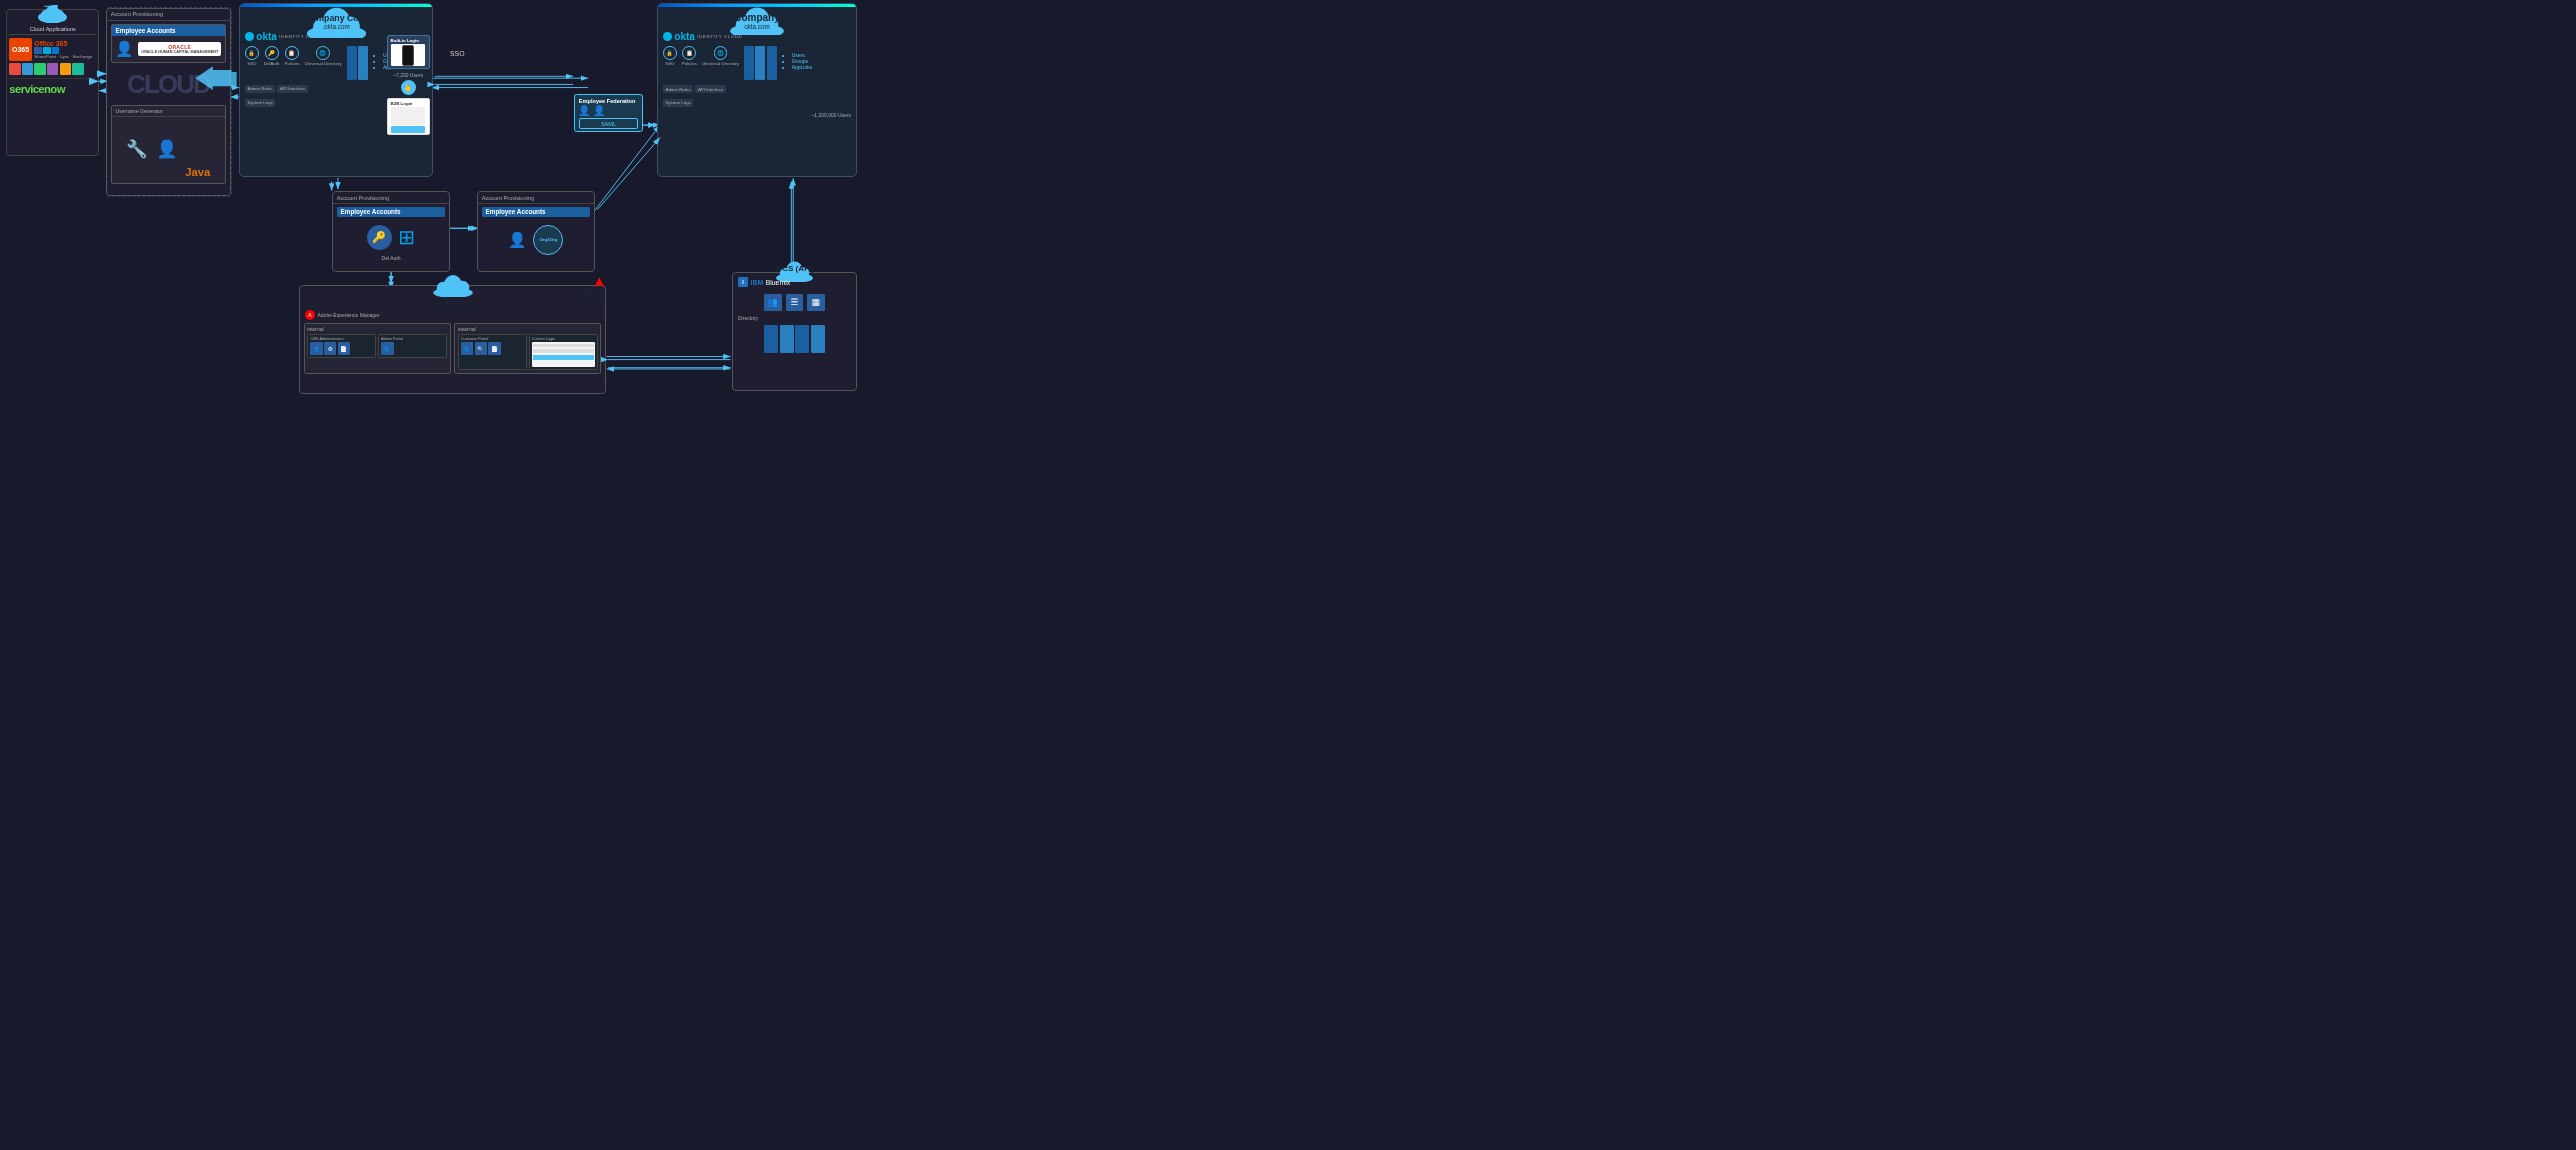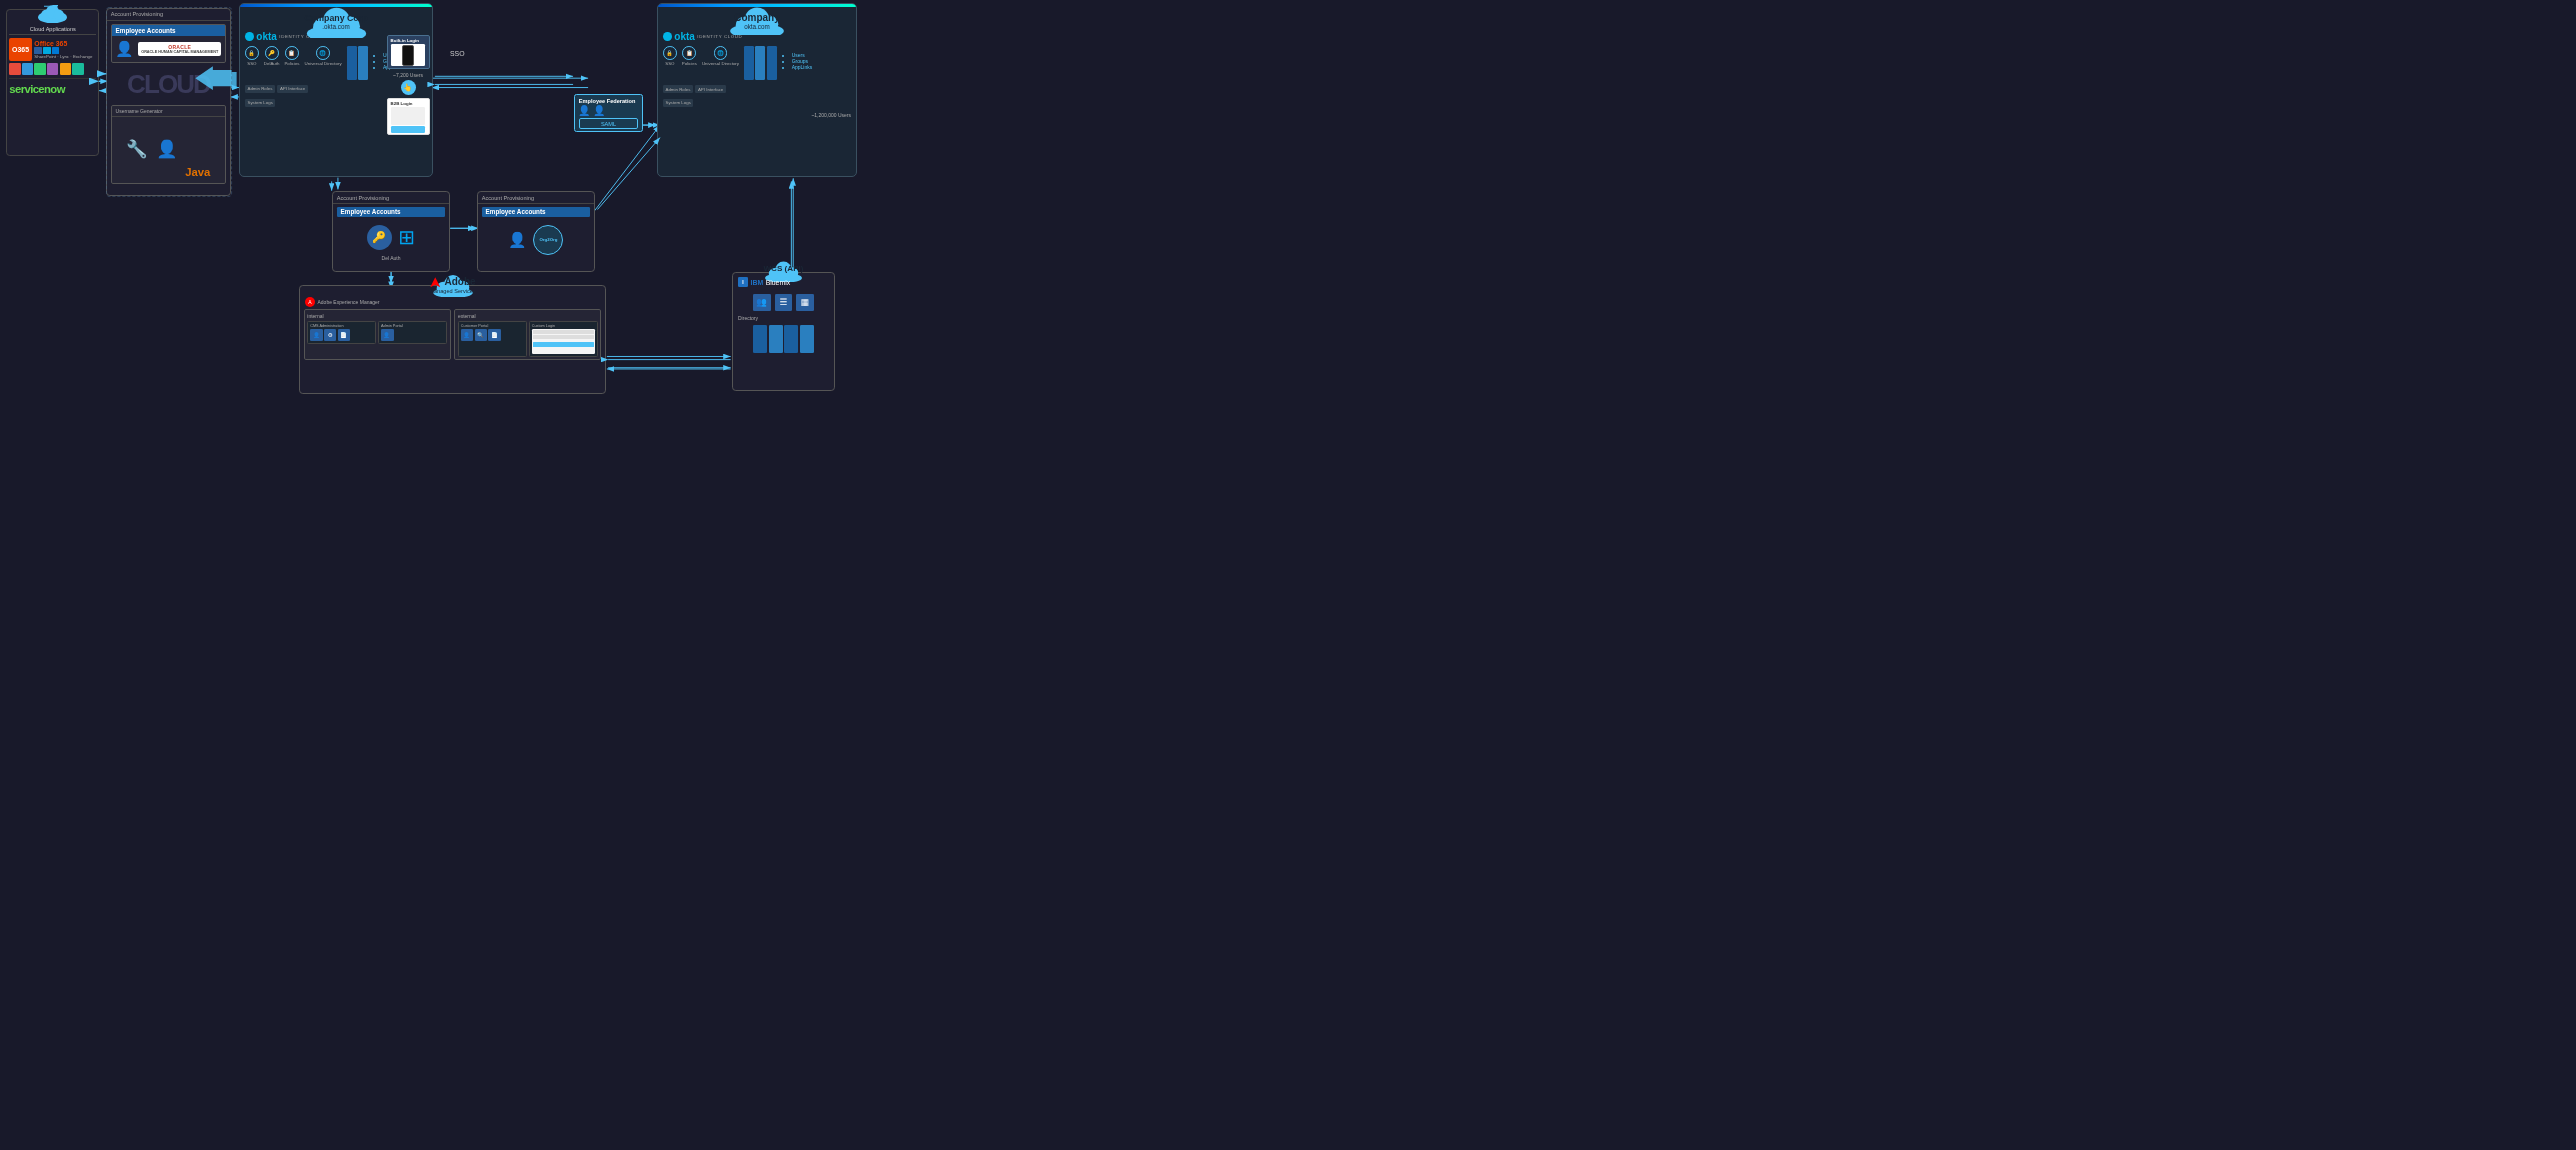--- a/index.html
+++ b/index.html
@@ -389,21 +389,21 @@
     <div style="text-align:center;margin-top:-17.5px;margin-bottom:1.3px;">
       <svg width="44" height="28" viewBox="0 0 100 60">
         <ellipse cx="50" cy="52" rx="45" ry="12" fill="#4fc3f7"></ellipse>
         <circle cx="28" cy="42" r="15" fill="#4fc3f7"></circle>
         <circle cx="50" cy="32" r="20" fill="#4fc3f7"></circle>
         <circle cx="72" cy="40" r="15" fill="#4fc3f7"></circle>
       </svg>
     </div>
     <div style="text-align:center;margin-top:-24px;position:relative;z-index:2;margin-bottom:2.5px;">
 
-      <div style="display:flex;align-items:flex-start;justify-content:center;gap:2.5px;">
+      <div style="display:flex;align-items:flex-end;justify-content:center;gap:2.5px;flex-direction:column;">
         <svg width="12.5" height="12.5" viewBox="0 0 100 100">
           <polygon points="50,10 90,90 50,70 10,90" fill="#ff0000"></polygon>
         </svg>
         <span style="color:#1a2635;font-weight:900;font-size:10px;">Adobe</span>
       </div>
       <div style="color:#1a2635;font-size:5.6px;">Managed Services</div>
     </div>
 
     <div style="display:flex;align-items:center;gap:2.5px;padding:0 5px;margin-bottom:2.5px;">
       <div style="width:10px;height:10px;background:#f00;border-radius:50%;display:flex;align-items:center;justify-content:center;color:#fff;font-size:5px;">A</div>
@@ -453,21 +453,21 @@
               <div style="height:3.8px;background:#ddd;border-radius:0.6px;margin-bottom:1.3px;"></div>
               <div style="height:3.8px;background:#ddd;border-radius:0.6px;margin-bottom:2.5px;"></div>
               <div style="height:5px;background:#4fc3f7;border-radius:0.6px;"></div>
             </div>
           </div>
         </div>
       </div>
     </div>
   </div>
 
-  <div class="pos" style="left:732px;top:272px;width:103px;height:119px;background:#1e1e30;border:0.6px solid #555;border-radius:3.8px;">
+  <div class="pos" style="left:732px;top:272px;width:125px;height:119px;background:#1e1e30;border:0.6px solid #555;border-radius:3.8px;">
 
     <div style="text-align:center;margin-top:-15.6px;">
       <svg width="41" height="25" viewBox="0 0 100 55">
         <ellipse cx="50" cy="48" rx="45" ry="12" fill="#4fc3f7"></ellipse>
         <circle cx="28" cy="38" r="14" fill="#4fc3f7"></circle>
         <circle cx="50" cy="28" r="20" fill="#4fc3f7"></circle>
         <circle cx="72" cy="36" r="14" fill="#4fc3f7"></circle>
       </svg>
     </div>
     <div style="text-align:center;margin-top:-20px;position:relative;z-index:2;margin-bottom:2.5px;">

